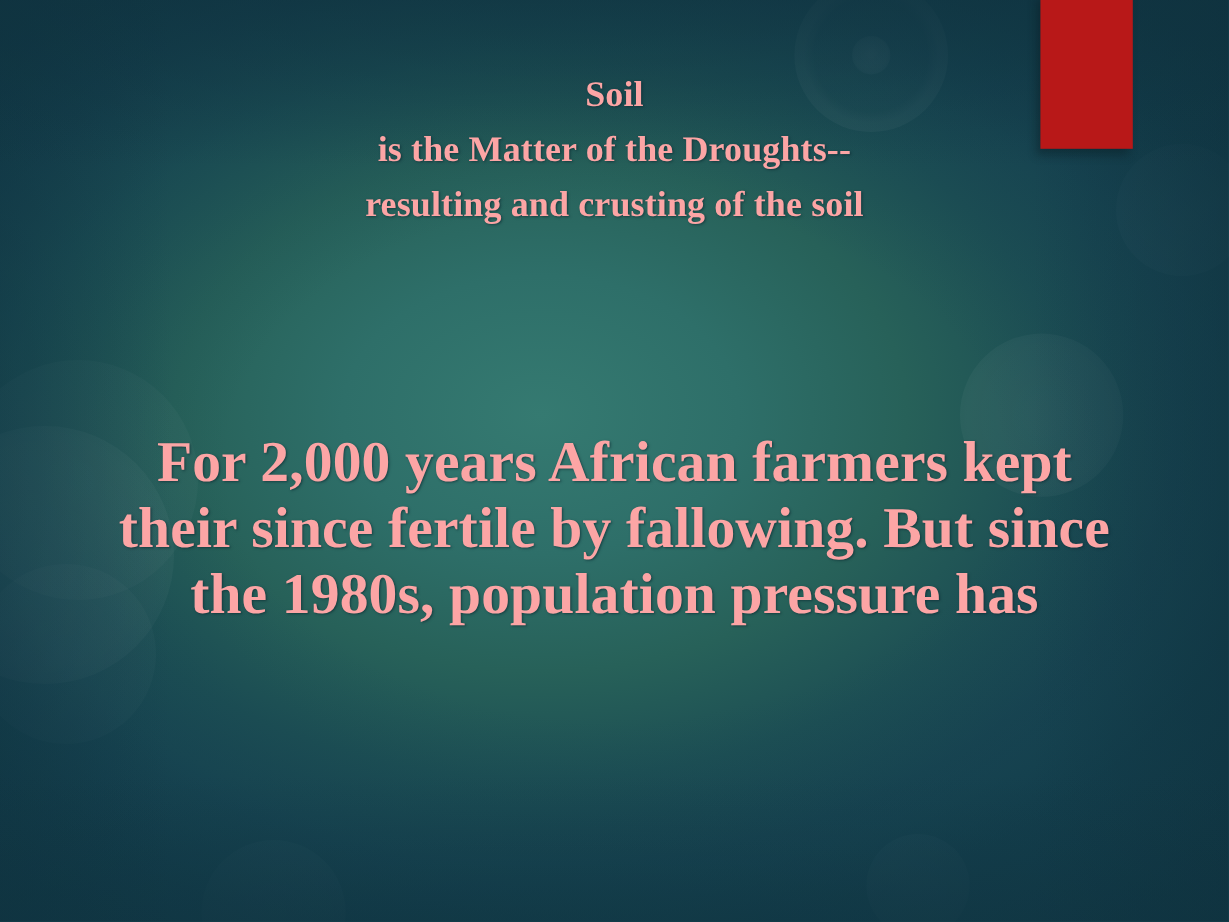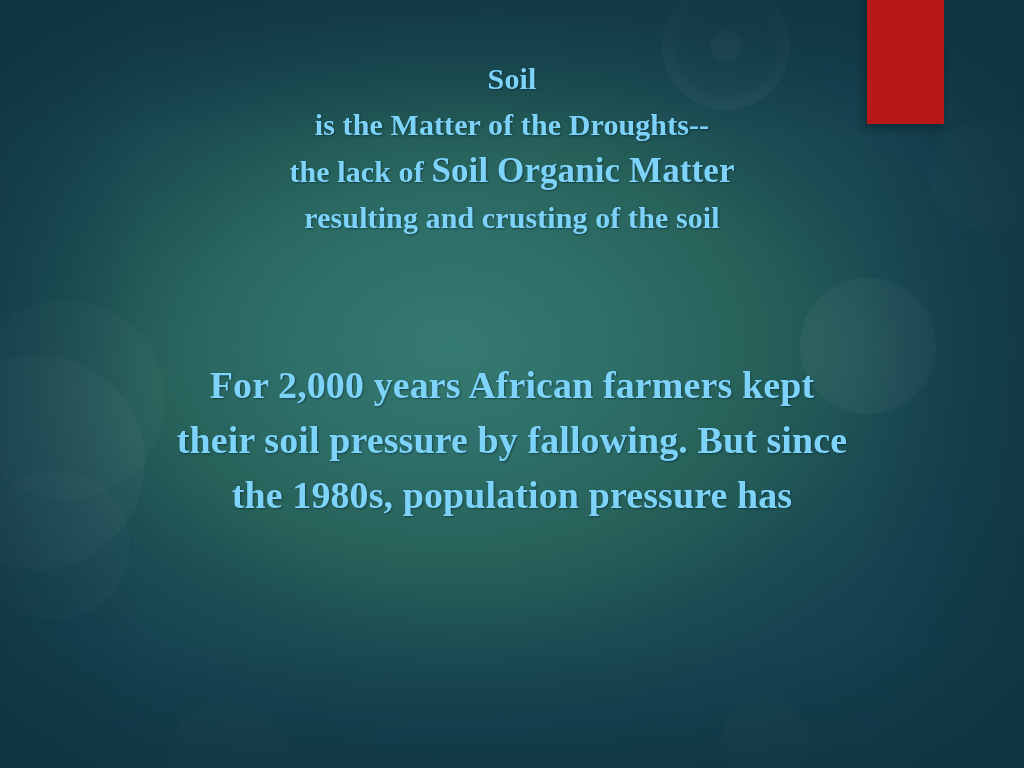--- a/index.html
+++ b/index.html
@@ -97,21 +97,21 @@
   }
 
   
   #text-area {
     position: absolute;
     left: 0;
     top: 0;
     width: 1024px;
     height: 768px;
     text-align: center;
-    color: #7dd3fc;
+    color: #fca5a5;
   }
 
   #heading-block {
     position: absolute;
     left: 62px;
     top: 56px;
     width: 900px;
   }
 
   .heading-line {
@@ -128,21 +128,21 @@
   }
 
   #body-block {
     position: absolute;
     left: 62px;
     top: 358px;
     width: 900px;
   }
 
   .body-line {
-    font-size: 38px;
+    font-size: 48px;
     line-height: 55px;
     font-weight: bold;
     letter-spacing: 0.1px;
     text-shadow: 1px 1px 2px rgba(10,35,43,0.55);
     white-space: nowrap;
   }
 </style>
 </head>
 <body>
 
@@ -163,24 +163,23 @@
   <div class="bg-layer bg-corner-dark"></div>
   <div class="bg-layer bg-vignette"></div>
 
   <div id="accent-block"></div>
 
   <div id="text-area">
 
     <div id="heading-block">
       <div class="heading-line">Soil</div>
       <div class="heading-line">is the Matter of the Droughts--</div>
-      <div class="heading-line"><span>the lack of </span><span class="big">Soil Organic Matter</span></div>
       <div class="heading-line">resulting and crusting of the soil</div>
     </div>
 
     <div id="body-block">
       <div class="body-line">For 2,000 years African farmers kept</div>
-      <div class="body-line">their soil pressure by fallowing. But since</div>
+      <div class="body-line">their since fertile by fallowing. But since</div>
       <div class="body-line">the 1980s, population pressure has</div>
     </div>
 
   </div>
 </div>
 
 </body></html>

